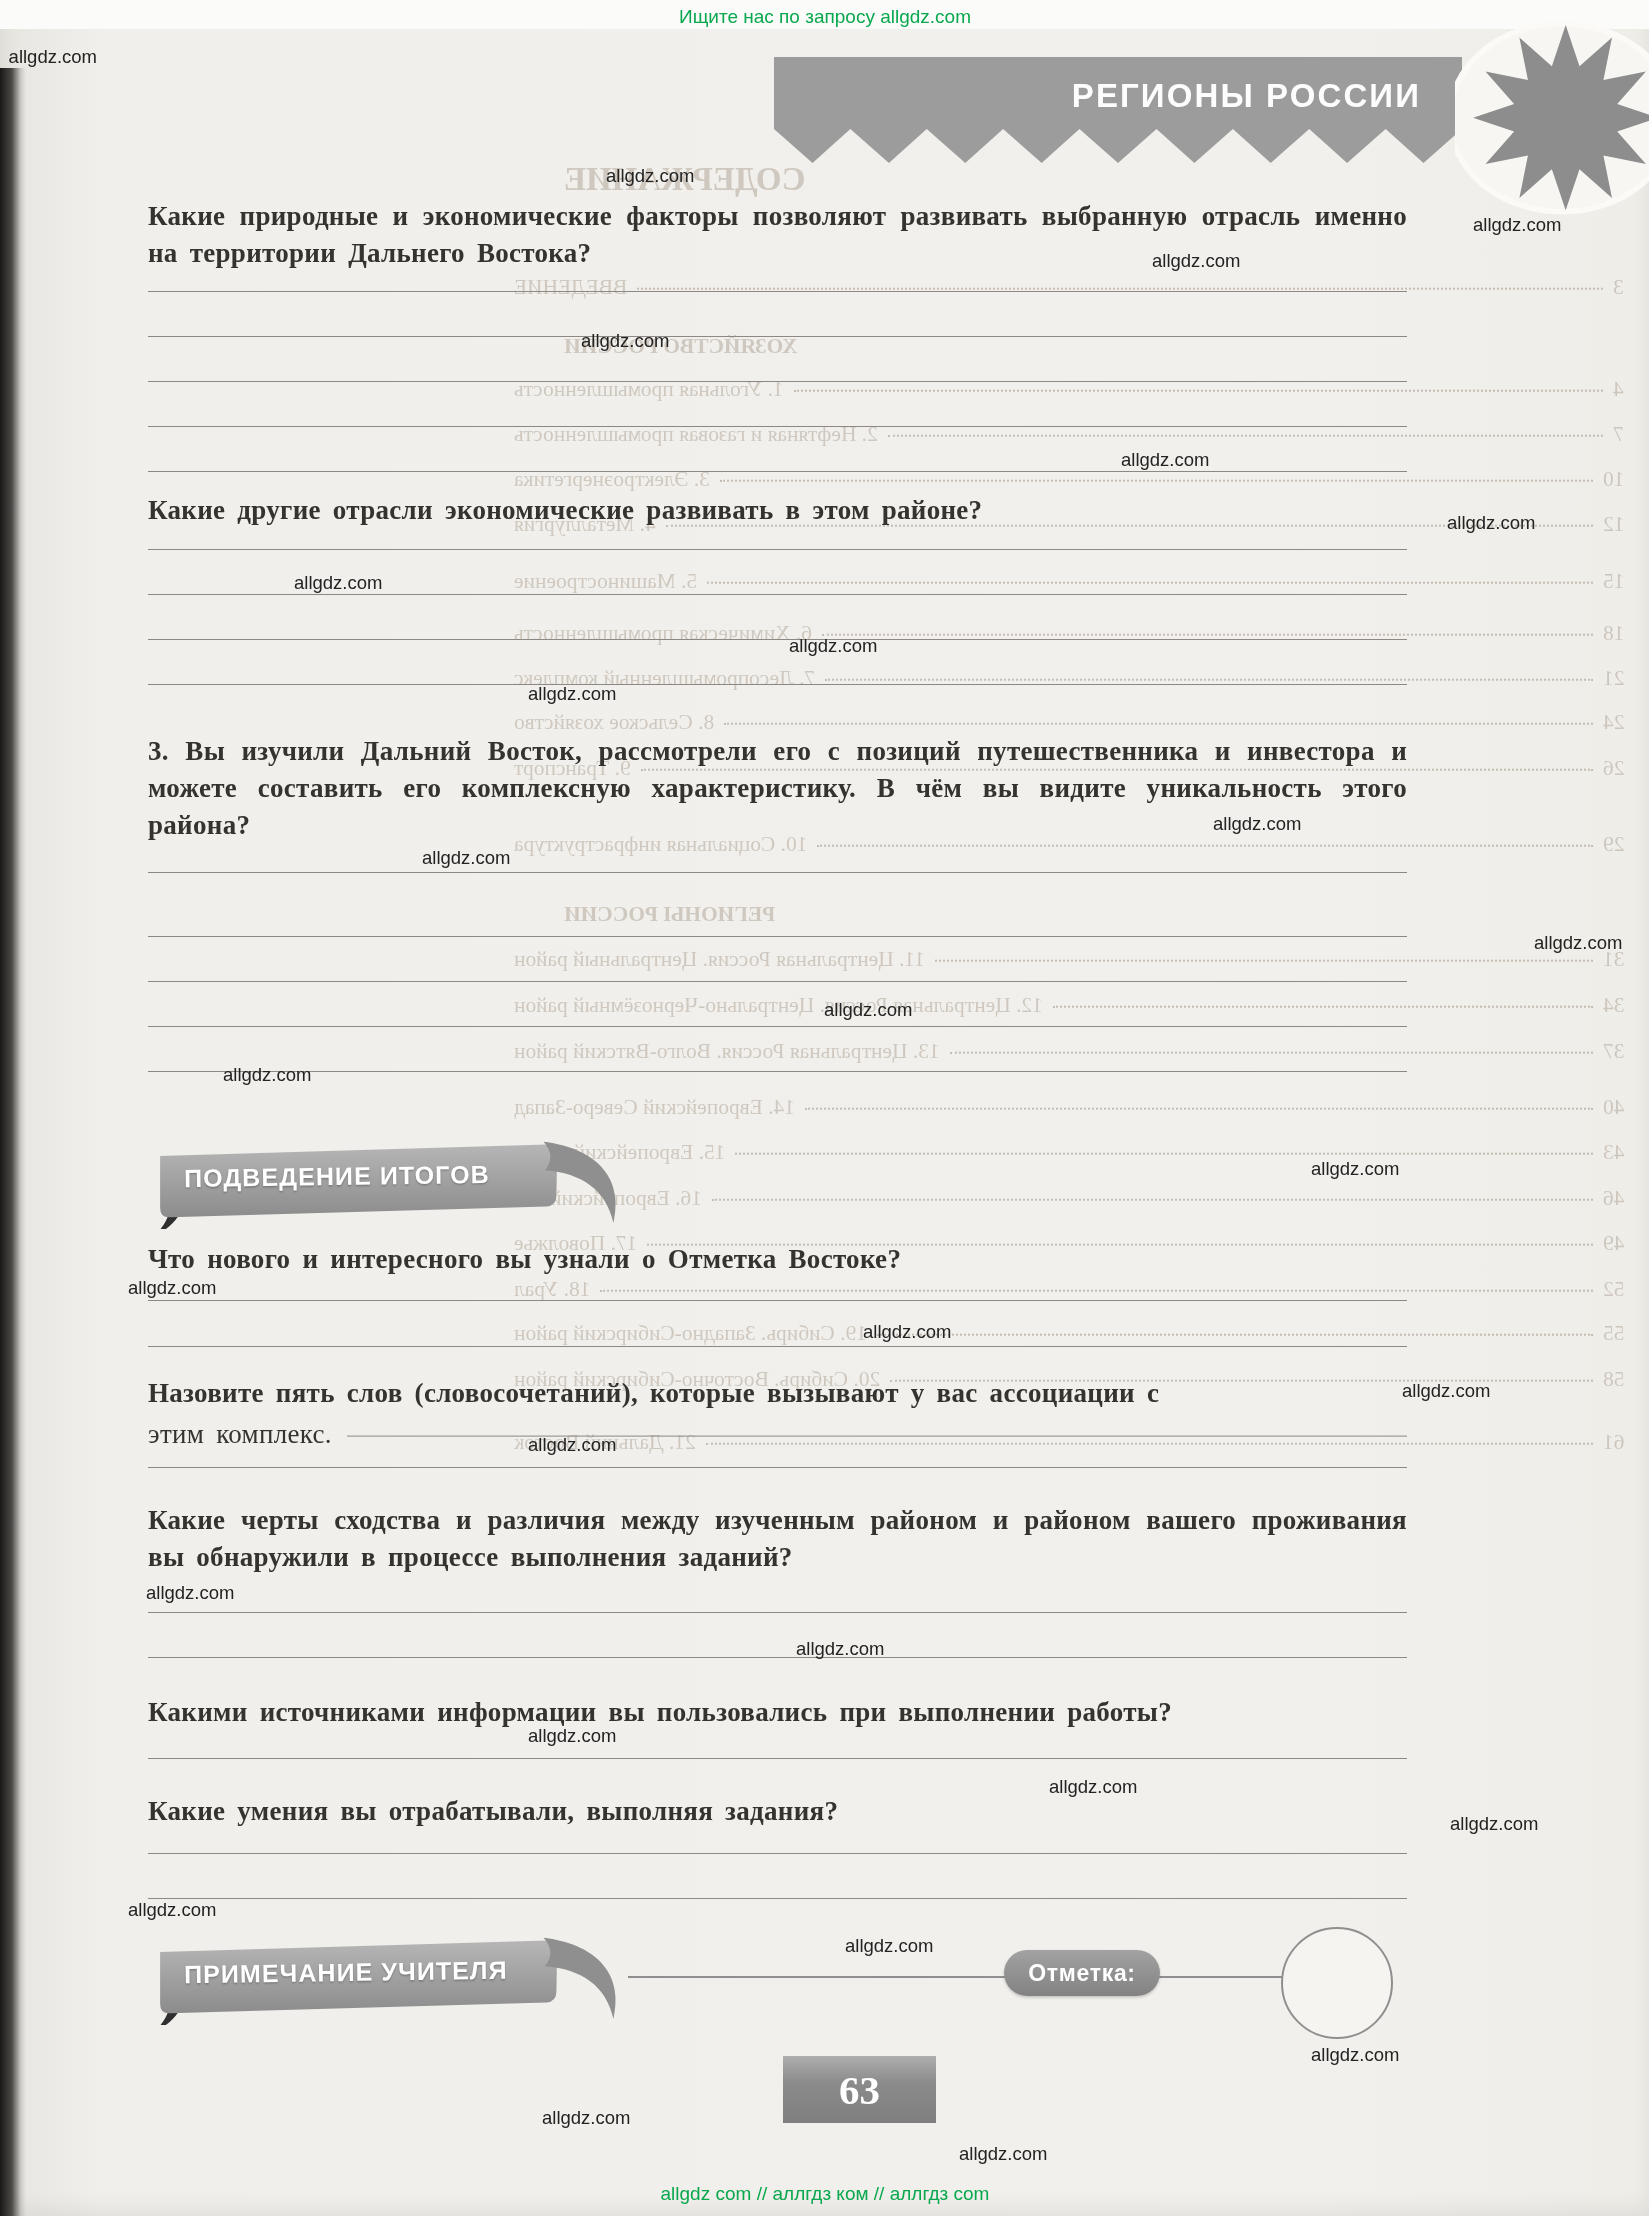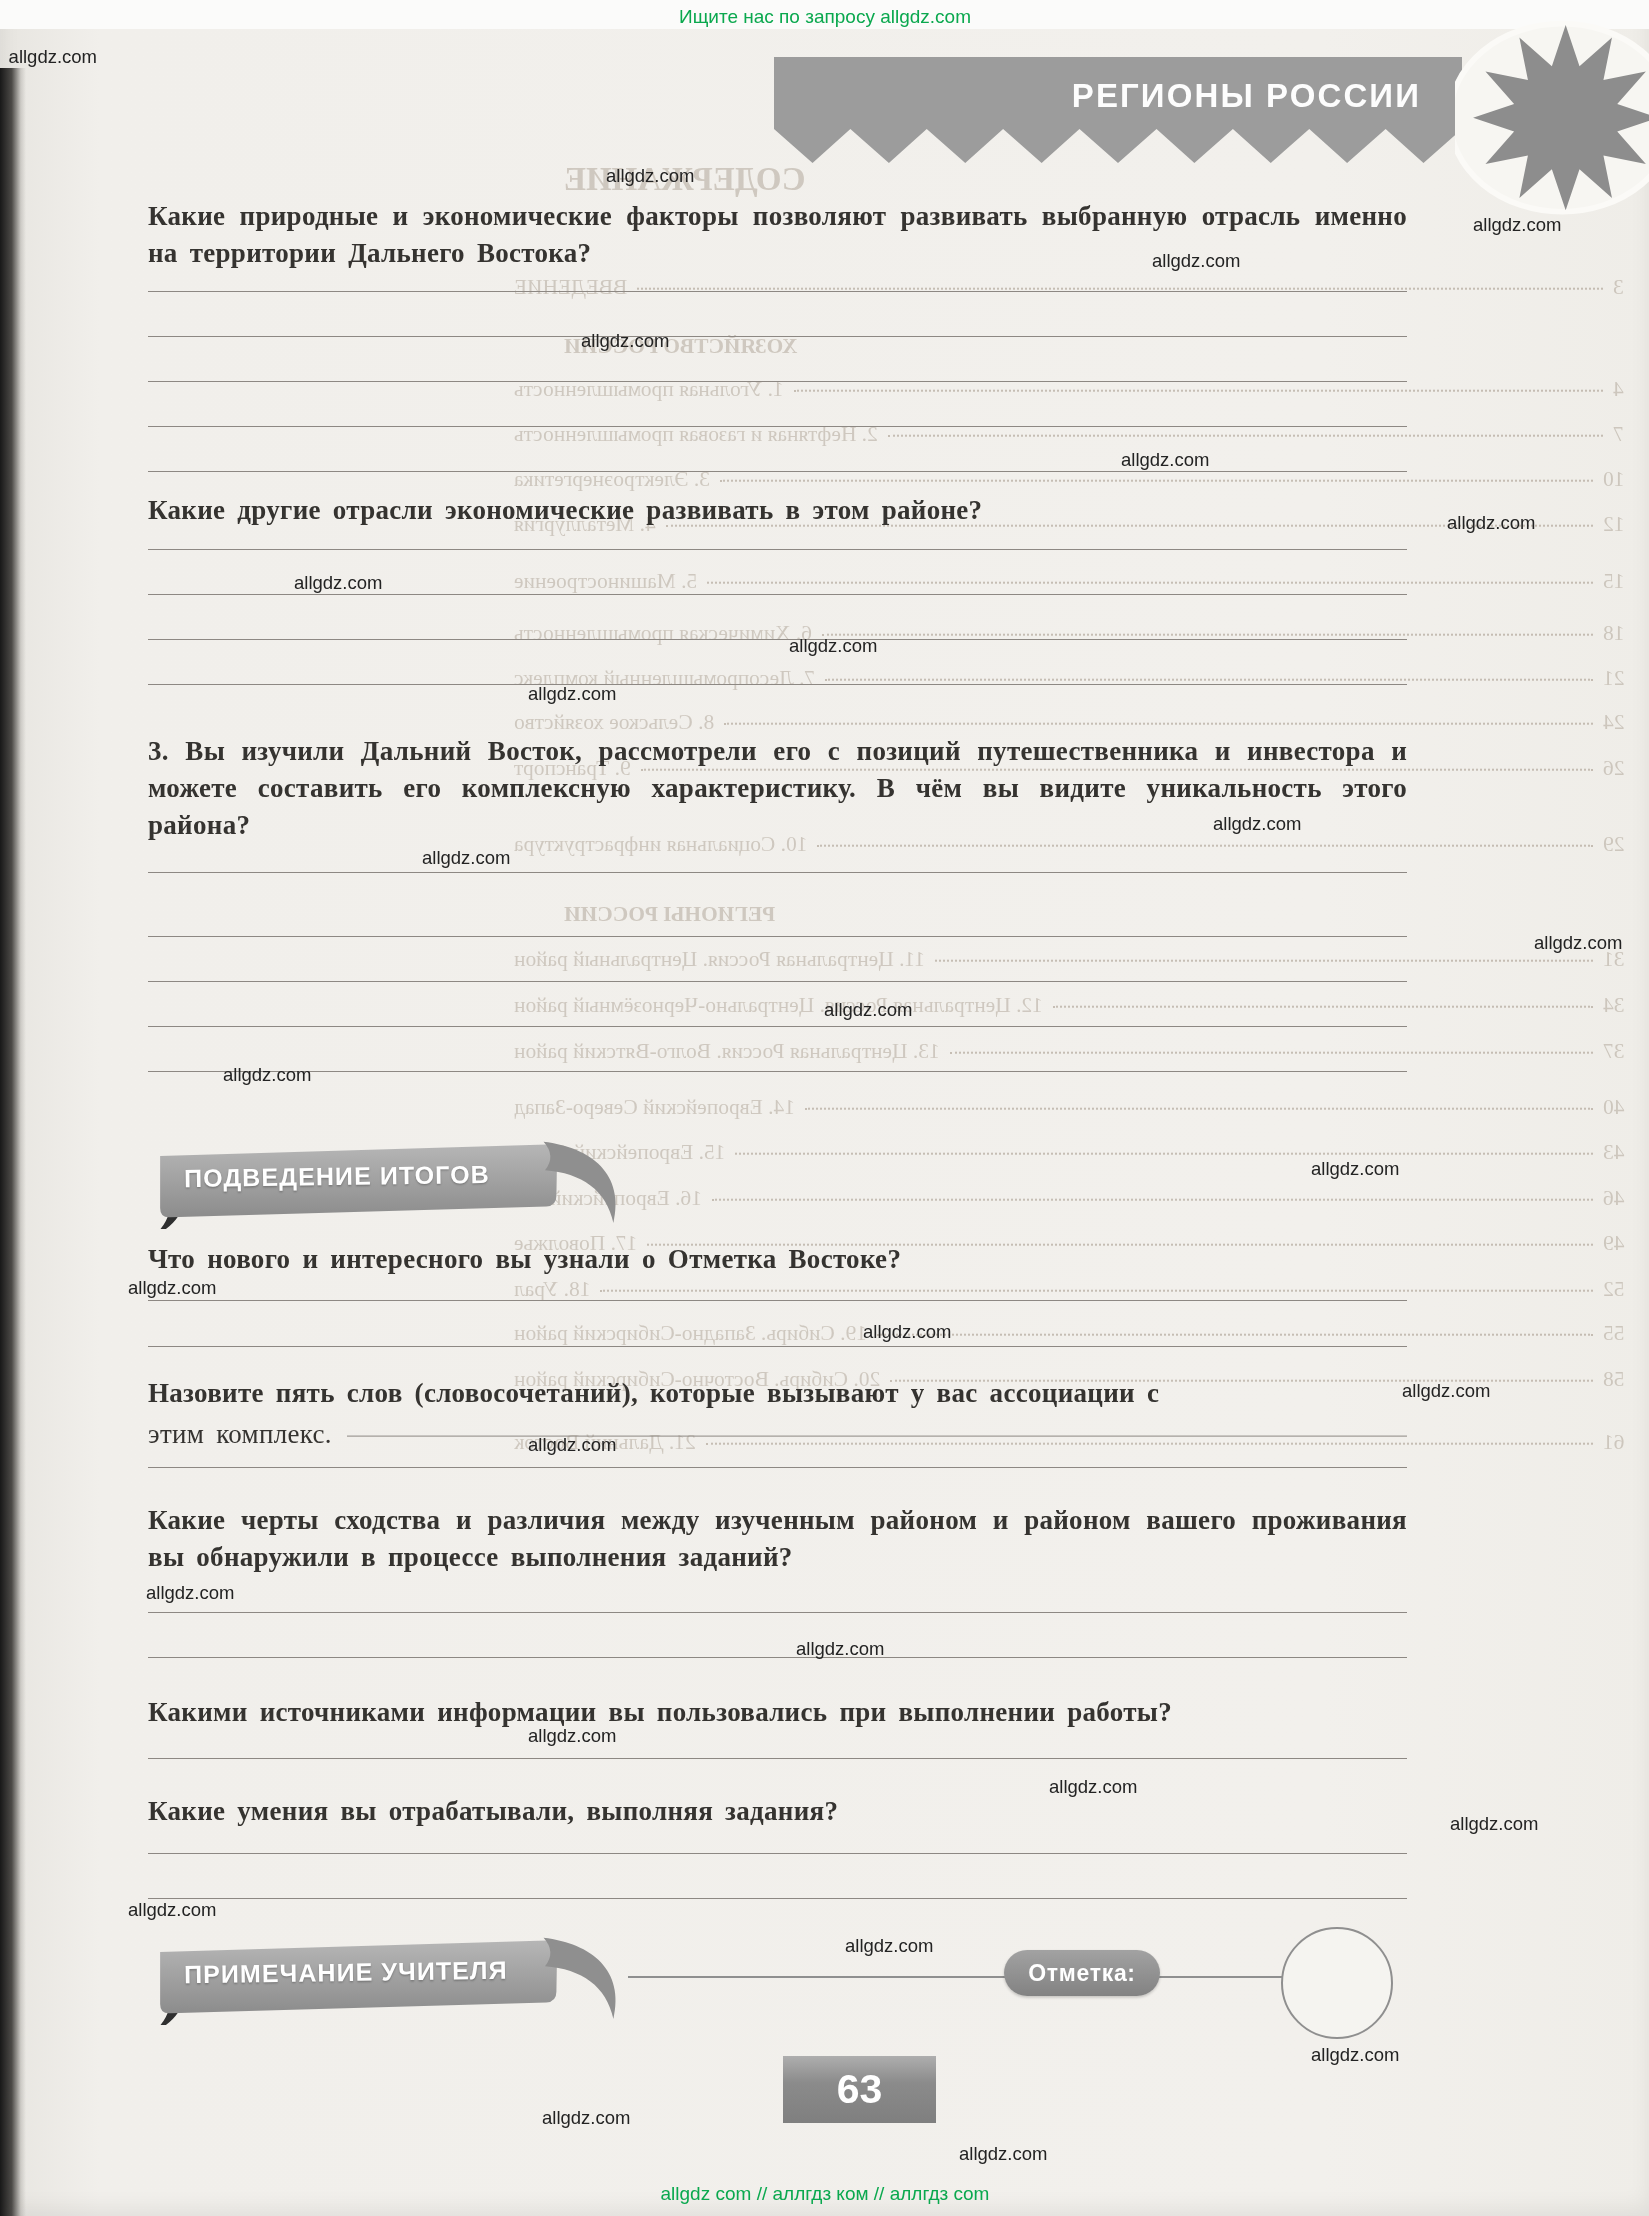--- a/index.html
+++ b/index.html
@@ -42,21 +42,21 @@
 
   .mark-line{position:absolute;left:628px;top:1976px;width:655px;height:0;border-top:2.1px solid #8f8f8f;z-index:5;}
   .mark-badge{position:absolute;left:1004px;top:1950px;width:156px;height:46px;border-radius:24px;
               background:linear-gradient(#a2a2a2,#828282);color:#fff;font-family:"Liberation Sans",sans-serif;
               font-size:23px;font-weight:bold;display:flex;align-items:center;justify-content:center;
               letter-spacing:0.7px;z-index:6;box-shadow:0 1.4px 2.9px rgba(0,0,0,.2);}
   .mark-circle{position:absolute;left:1281px;top:1927px;width:108px;height:108px;border-radius:50%;
                background:#f5f4f0;border:2.1px solid #8f8f8f;z-index:6;}
   .pagenum{position:absolute;left:783px;top:2056px;width:153px;height:67px;
            background:linear-gradient(180deg,#aeaeae,#8b8b8b 40%,#7f7f7f);color:#fff;
-           font-family:Liberation Sans, sans-serif;font-size:41px;font-weight:bold;
+           font-family:Liberation Serif, serif;font-size:41px;font-weight:bold;
            display:flex;align-items:center;justify-content:center;z-index:6;}
 
   
   .bleed-layer{position:absolute;inset:0;z-index:1;color:rgba(126,108,90,.30);filter:blur(0.4px);}
   .bleed-heading{position:absolute;left:564px;top:161px;font-size:33px;font-weight:bold;transform:scaleX(-1);}
   .bleed-row{position:absolute;left:514px;width:1110px;display:flex;align-items:baseline;font-size:21.4px;}
   .bleed-row .bl{transform:scaleX(-1);white-space:nowrap;display:inline-block;}
   .bleed-row .bd{flex:1;border-bottom:2.1px dotted rgba(126,108,90,.38);margin:0 10px;transform:translateY(-4.3px);}
   .bleed-row .bp{transform:scaleX(-1);display:inline-block;}
   .bleed-row.hdr{font-weight:bold;padding-left:50px;}

